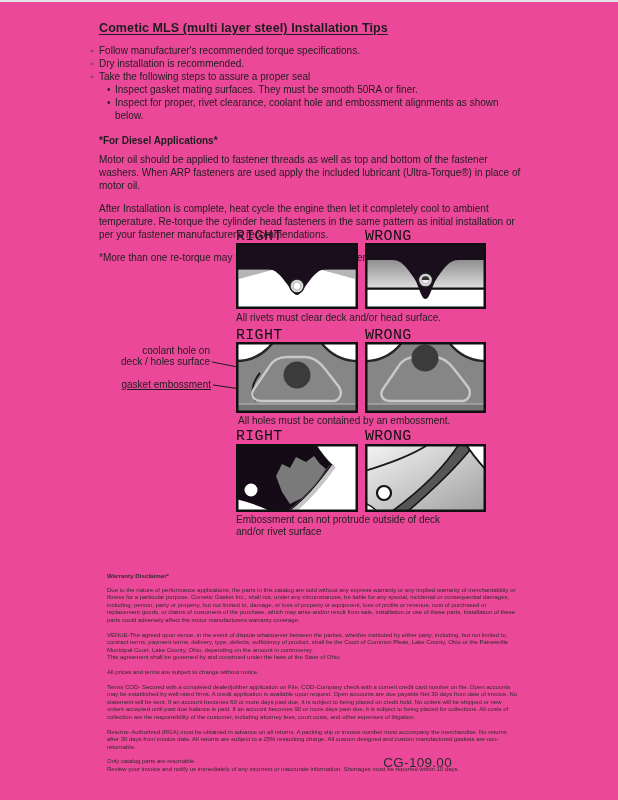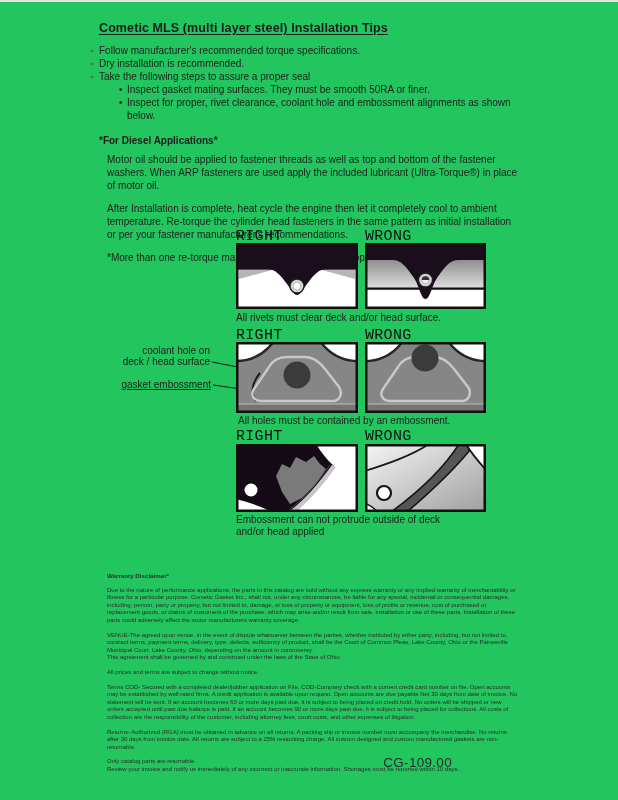--- a/index.html
+++ b/index.html
@@ -1,30 +1,30 @@
 <!DOCTYPE html>
 <html><head>
 <meta charset="utf-8">
 <style>
   html,body { margin:0; padding:0; background:#ffffff; }
   .page {
-    position:relative; width:618px; height:800px; background:#22c55e;
+    position:relative; width:618px; height:800px; background:#ec4899;
     font-family:"Liberation Sans", sans-serif; color:#1d1d1d; overflow:hidden;
   }
   .top-hairline { position:absolute; left:0; top:0; width:618px; height:2px; background:#e3e3e3; }
 
   .content { position:absolute; left:99px; top:21px; width:422px; }
   .title { font-size:12.5px; font-weight:bold; text-decoration:underline; text-underline-offset:2px; margin:0 0 9px 0; letter-spacing:0.1px; }
   .bullets { font-size:10px; line-height:13px; }
   .b  { position:relative; }
   .b::before  { content:"◦"; position:absolute; left:-9px; top:0; font-size:10px; }
-  .sb { position:relative; margin-left:28px; }
+  .sb { position:relative; margin-left:16px; }
   .sb::before { content:"•"; position:absolute; left:-8px; top:0; font-size:10px; }
   .diesel-head { font-size:10px; font-weight:bold; margin:13px 0 7px 0; }
-  .para { font-size:10px; line-height:13px; margin:0 0 10px 8px; }
+  .para { font-size:10px; line-height:13px; margin:0 0 10px 0; }
 
   .dlabel { position:absolute; font-size:15px; line-height:14px; text-align:left; color:#111; letter-spacing:0.3px;font-family:Liberation Mono, monospace; }
   .dbox   { position:absolute; }
   .dbox svg { display:block; width:100%; height:100%; }
   .dcap   { position:absolute; font-size:10px; line-height:12px; color:#1d1d1d; }
   .ann    { position:absolute; font-size:10px; line-height:11px; text-align:right; color:#1d1d1d; }
   .leaders { position:absolute; left:205px; top:355px; width:100px; height:45px; }
 
   .warranty { position:absolute; left:107px; top:572px; width:412px; font-size:6px; line-height:7.6px; color:#2d2d2d; }
   .wh { font-weight:bold; font-size:6.2px; margin:0 0 7px 0; }
@@ -87,21 +87,21 @@
       <rect x="1.25" y="1.25" width="118.5" height="63.5" fill="none" stroke="#101010" stroke-width="2.5"></rect>
     </svg>
   </div>
   <div class="dcap" style="left:236px;top:312px;width:260px;">All rivets must clear deck and/or head surface.</div>
 
   <div class="dlabel" style="left:236px;top:329px;width:122px;">RIGHT</div>
   <div class="dlabel" style="left:365px;top:329px;width:121px;">WRONG</div>
 
   <div class="ann" style="left:100px;top:345px;width:110px;">
     <span>coolant hole on</span><br>
-    <span>deck / head surface</span>
+    <span>deck / holes surface</span>
   </div>
   <div class="ann" style="left:90px;top:379px;width:121px;text-decoration:underline;">gasket embossment</div>
   <svg class="leaders">
     <line x1="7" y1="7" x2="89" y2="23" stroke="#1a1a1a" stroke-width="1"></line>
     <line x1="8" y1="30" x2="57" y2="37" stroke="#1a1a1a" stroke-width="1"></line>
   </svg>
 
   <div class="dbox" style="left:236px;top:342px;width:122px;height:71px;">
     <svg viewBox="0 0 122 71">
       <rect width="122" height="71" fill="#868686"></rect>
@@ -155,21 +155,21 @@
       <path d="M0,27 C22,20 46,12 64,0" fill="none" stroke="#1a1a1a" stroke-width="1.8"></path>
       <path d="M94,0 C80,22 56,46 26,68 L42,68 C70,44 92,22 105,6 L101,0 Z" fill="#565656" stroke="#131313" stroke-width="1.5"></path>
       <path d="M101,0 H121 V26 C113,17 106,9 101,0 Z" fill="#ffffff" stroke="#131313" stroke-width="1.8"></path>
       <path d="M0,59 C6,62 10,65 13,68 H0 Z" fill="#ffffff" stroke="#131313" stroke-width="1.4"></path>
       <circle cx="19" cy="49" r="7" fill="#ffffff" stroke="#131313" stroke-width="2.2"></circle>
       <rect x="1.25" y="1.25" width="118.5" height="65.5" fill="none" stroke="#101010" stroke-width="2.5"></rect>
     </svg>
   </div>
   <div class="dcap" style="left:236px;top:514px;width:250px;">
     <span>Embossment can not protrude outside of deck</span><br>
-    <span>and/or head applied</span>
+    <span>and/or rivet surface</span>
   </div>
 
   <div class="warranty">
     <p class="wh">Warranty Disclaimer*</p>
     <p class="wp">Due to the nature of performance applications, the parts in this catalog are sold without any express warranty or any implied warranty of merchantability or fitness for a particular purpose.  Cometic Gasket Inc., shall not, under any circumstances, be liable for any special, incidental or consequential damages, including, person, party or property, but not limited to, damage, or loss of property or equipment, loss of profits or revenue, cost of purchased or replacement goods, or claims of customers of the purchase, which may arise and/or result from sale, installation or use of these parts.  Installation of these parts could adversely affect the motor manufacturers warranty coverage.</p>
     <p class="wp tight">VENUE-The agreed upon venue, in the event of dispute whatsoever between the parties, whether instituted by either party, including, but not limited to, contract terms, payment terms, delivery, type, defects, sufficiency of product, shall be the Court of Common Pleas, Lake County, Ohio or the Painesville Municipal Court, Lake County, Ohio, depending on the amount in controversy.</p>
     <p class="wp">This agreement shall be governed by and construed under the laws of the State of Ohio.</p>
     <p class="wp">All prices and terms are subject to change without notice.</p>
     <p class="wp">Terms COD- Secured with a completed dealer/jobber application on File, COD-Company check with a current credit card number on file.  Open accounts may be established by well rated firms.  A credit application is available upon request.  Open accounts are due payable Net 30 days from date of invoice.  No statement will be sent.  If an account becomes 60 or more days past due, it is subject to being placed on credit hold.  No orders will be shipped or new orders accepted until past due balance is paid.  If an account becomes 90 or more days past due, it is subject to being placed for collections.  All costs of collection are the responsibility of the customer, including attorney fees, court costs, and other expenses of litigation.</p>
     <p class="wp">Returns- Authorized (RGA) must be obtained in advance on all returns.  A packing slip or invoice number must accompany the merchandise.  No returns after 30 days from invoice date.  All returns are subject to a 25% restocking charge.  All custom designed and custom manufactured gaskets are non-returnable.</p>

